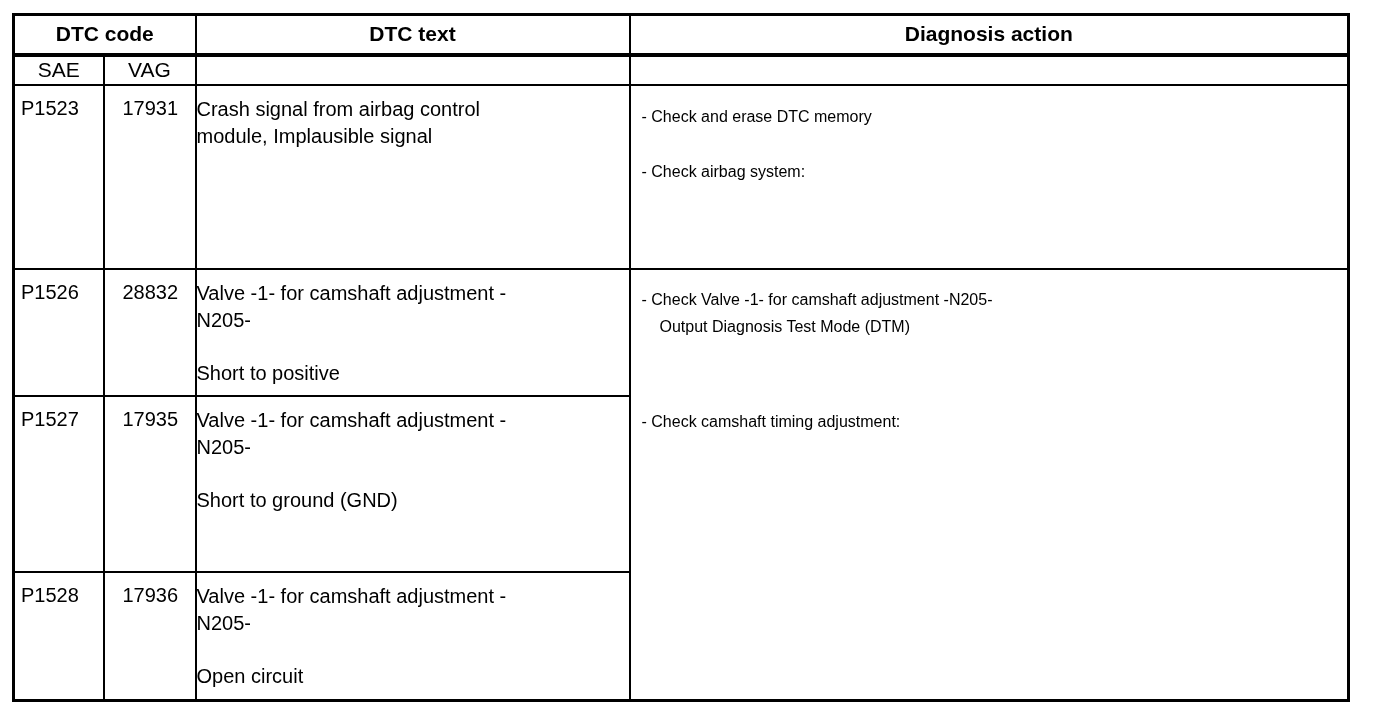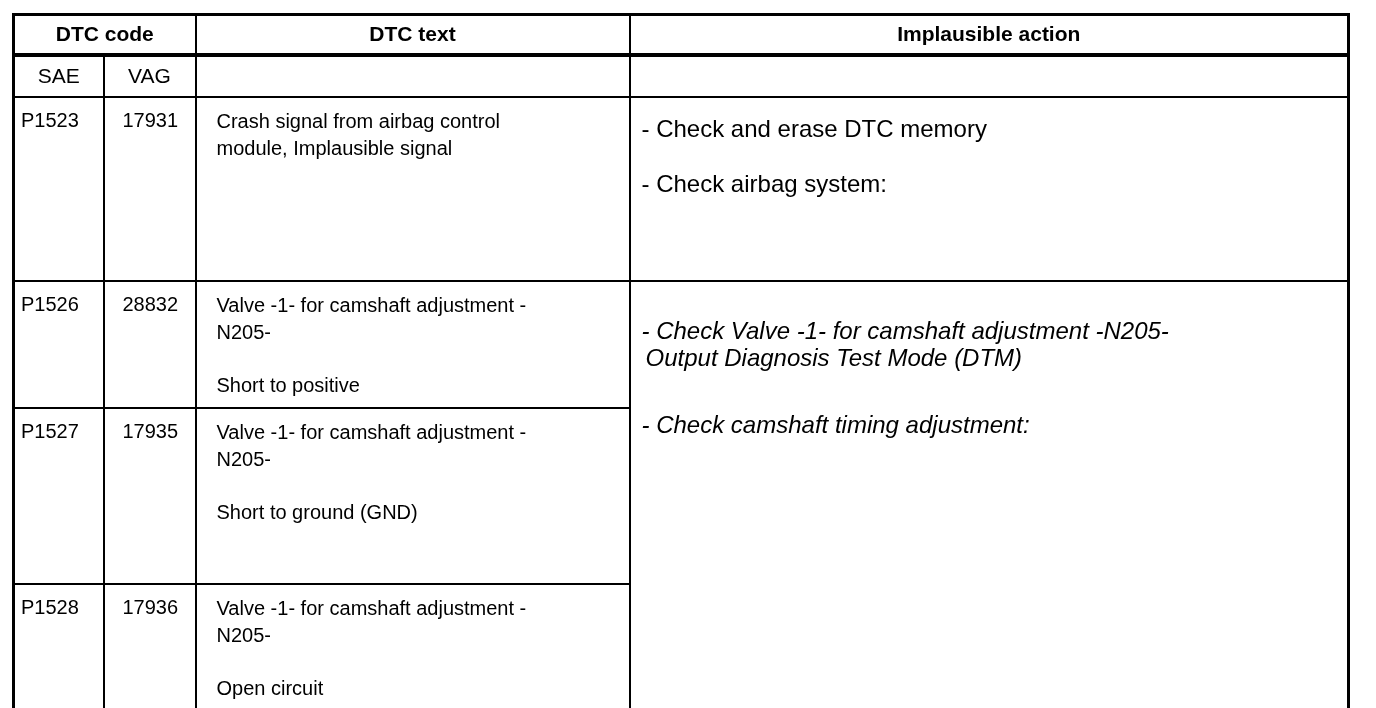--- a/index.html
+++ b/index.html
@@ -31,47 +31,47 @@
   }
   .dtc-table th {
     font-size: 21px;
     font-weight: bold;
     text-align: center;
     vertical-align: middle;
     border-bottom: 4px solid #000;
     height: 40px;
   }
   tr.subhdr-row td {
-    height: 42px;
+    height: 30px;
     text-align: center;
     vertical-align: middle;
     font-size: 21px;
     font-weight: normal;
   }
   td.code-cell {
     font-size: 20px;
     line-height: 27px;
     padding: 9px 4px 0 6px;
   }
   td.vag-cell { padding-left: 18px; }
   td.text-cell {
     font-size: 20px;
     line-height: 27px;
-    padding: 10px 12px 0 20px;
+    padding: 10px 12px 0 0;
   }
   td.action-cell {
-    font-size: 24px;
+    font-size: 16px;
     line-height: 27px;
     padding: 17px 16px 0 11px;
   }
-  td.action-cell.merged { padding-top: 35px; font-style: italic; }
+  td.action-cell.merged { padding-top: 16px; }
   .subtext { margin-top: 26px; }
   .action-gap-1 { margin-top: 28px; }
-  .action-gap-2 { margin-top: 40px; }
-  .hang-indent { margin-left: 4px; }
+  .action-gap-2 { margin-top: 68px; }
+  .hang-indent { margin-left: 18px; }
   tr.row-p1523 td { height: 184px; }
   tr.row-p1526 td { height: 127px; }
   tr.row-p1527 td { height: 176px; }
   tr.row-p1528 td { height: 129px; }
 </style>
 </head>
 <body>
 
 <div class="page">
   <table class="dtc-table">
@@ -79,21 +79,21 @@
       <col style="width:90px">
       <col style="width:92px">
       <col style="width:434px">
       <col style="width:719px">
     </colgroup>
 
     <tbody>
         <tr>
       <th colspan="2">DTC code</th>
       <th>DTC text</th>
-      <th>Implausible action</th>
+      <th>Diagnosis action</th>
     </tr>
 
     <tr class="subhdr-row">
       <td>SAE</td>
       <td>VAG</td>
       <td></td>
       <td></td>
     </tr>
 
     <tr class="row-p1523">

